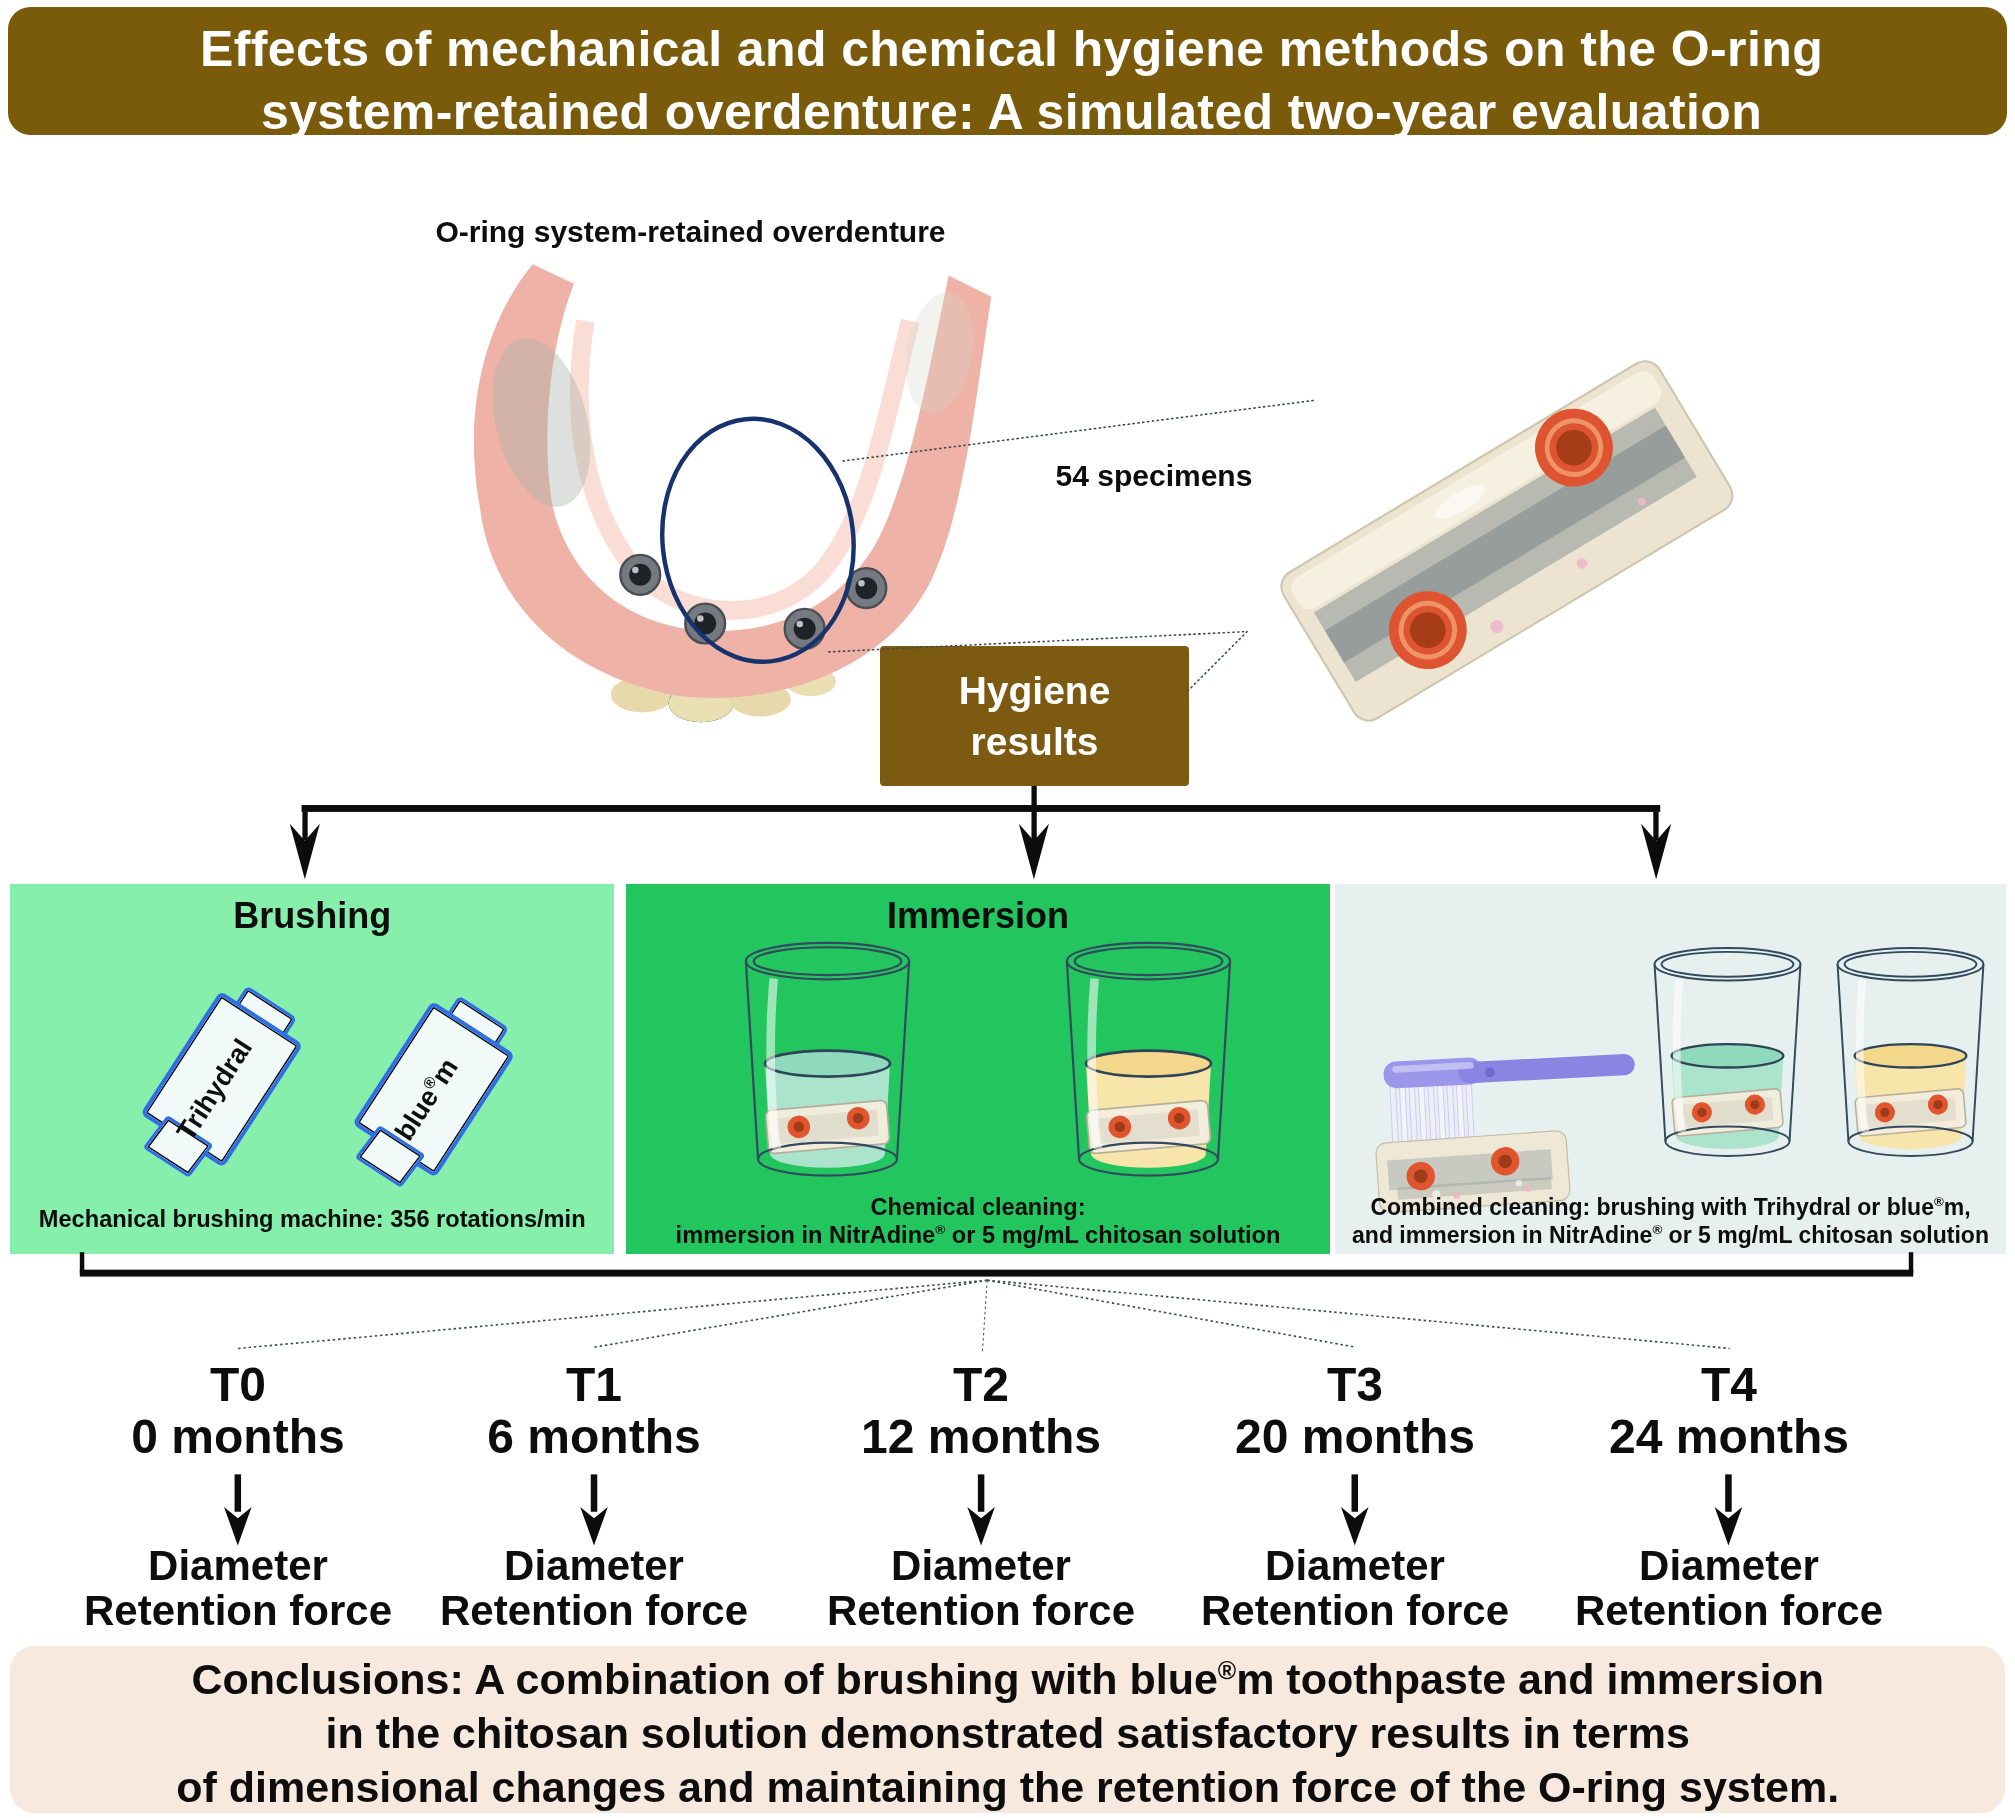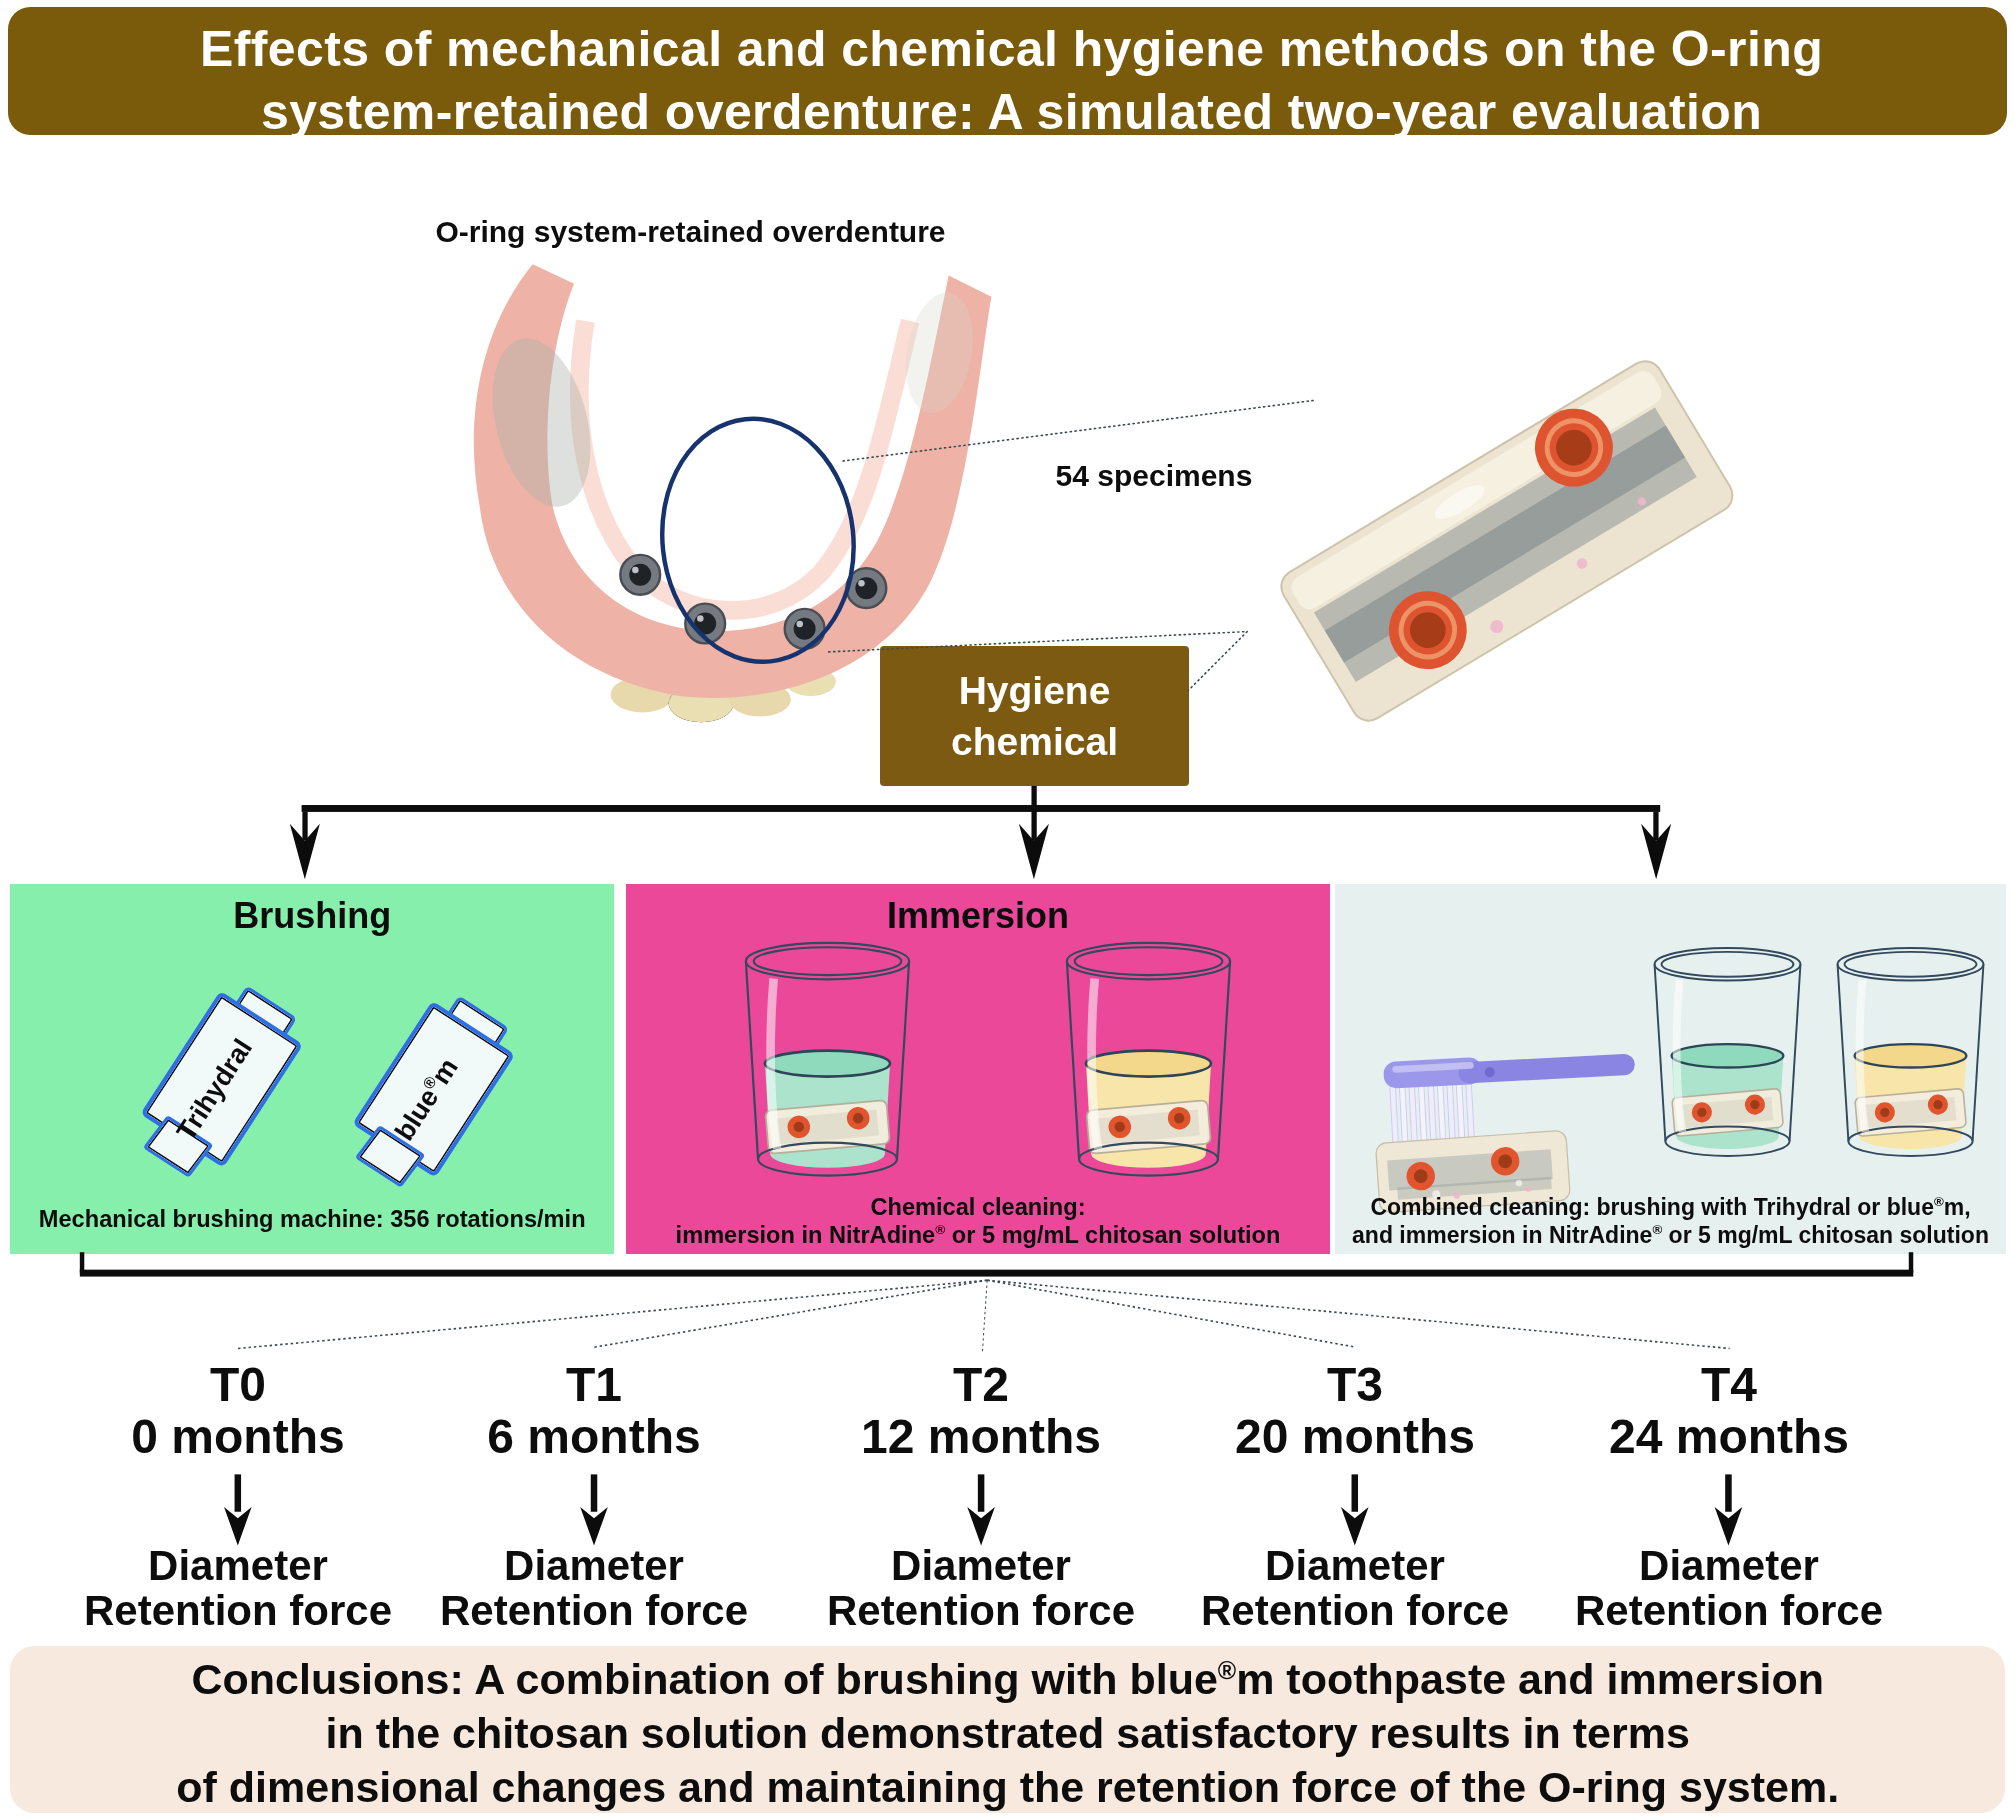--- a/index.html
+++ b/index.html
@@ -141,21 +141,21 @@
       <circle cx="1010" cy="360" r="44" fill="#a63d18"></circle>
     </g>
     <circle cx="620" cy="640" r="16" fill="#eeb7cc" opacity="0.9"></circle>
     <circle cx="880" cy="615" r="13" fill="#eeb7cc" opacity="0.9"></circle>
     <circle cx="1085" cy="560" r="10" fill="#eeb7cc" opacity="0.85"></circle>
   </g>
 </svg>
 
 <div class="abs ctr hygiene-box" style="background-color: rgb(125, 90, 18);">
   <div class="abs hygiene-line" style="top:25px;">Hygiene</div>
-  <div class="abs hygiene-line" style="top:76px;">chemical</div>
+  <div class="abs hygiene-line" style="top:76px;">results</div>
 </div>
 
 <div class="abs panel" style="left: 10.2px; width: 604px; background-color: #86efac;">
   <div class="abs ctr panel-title">Brushing</div>
 
   <div class="abs tube" style="left:148px;top:102px;">
     <div class="tube-part tube-cap" style="border-color: rgb(47, 111, 228);"></div>
     <div class="tube-part tube-body" style="border-color: rgb(47, 111, 228);"></div>
     <div class="tube-part tube-crimp" style="border-color: rgb(47, 111, 228);"></div>
     <div class="tube-label">Trihydral</div>
@@ -164,21 +164,21 @@
   <div class="abs tube" style="left:360px;top:112px;">
     <div class="tube-part tube-cap" style="border-color: rgb(47, 111, 228);"></div>
     <div class="tube-part tube-body" style="border-color: rgb(47, 111, 228);"></div>
     <div class="tube-part tube-crimp" style="border-color: rgb(47, 111, 228);"></div>
     <div class="tube-label">blue<sup>®</sup>m</div>
   </div>
 
   <div class="abs ctr panel-caption" style="top:322px;">Mechanical brushing machine: 356 rotations/min</div>
 </div>
 
-<div class="abs panel" style="left: 626px; width: 704px; background-color: #ec4899;">
+<div class="abs panel" style="left: 626px; width: 704px; background-color: #22c55e;">
   <div class="abs ctr panel-title">Immersion</div>
 
   <svg style="left:106px;top:51px;width:191px;height:252px;" viewBox="0 0 220 290">
     <path class="glass-stroke" d="M16,30 L30,258"></path>
       <path class="glass-stroke" d="M204,30 L190,258"></path>
     <path d="M38,148 L44,252 A66,16 0 0 0 176,252 L182,148 Z" fill="#abe3cc"></path>
     <ellipse cx="110" cy="148" rx="72" ry="15" stroke="#2e4458" stroke-width="3" fill="#8fd9bd"></ellipse>
     <g transform="rotate(-5 110 220)">
       <rect x="40" y="196" width="140" height="50" rx="7" fill="#f4eede" opacity="0.95" stroke="#b5ad99" stroke-width="2"></rect>
       <rect x="52" y="206" width="116" height="30" fill="#d9d4c4" opacity="0.6"></rect>

